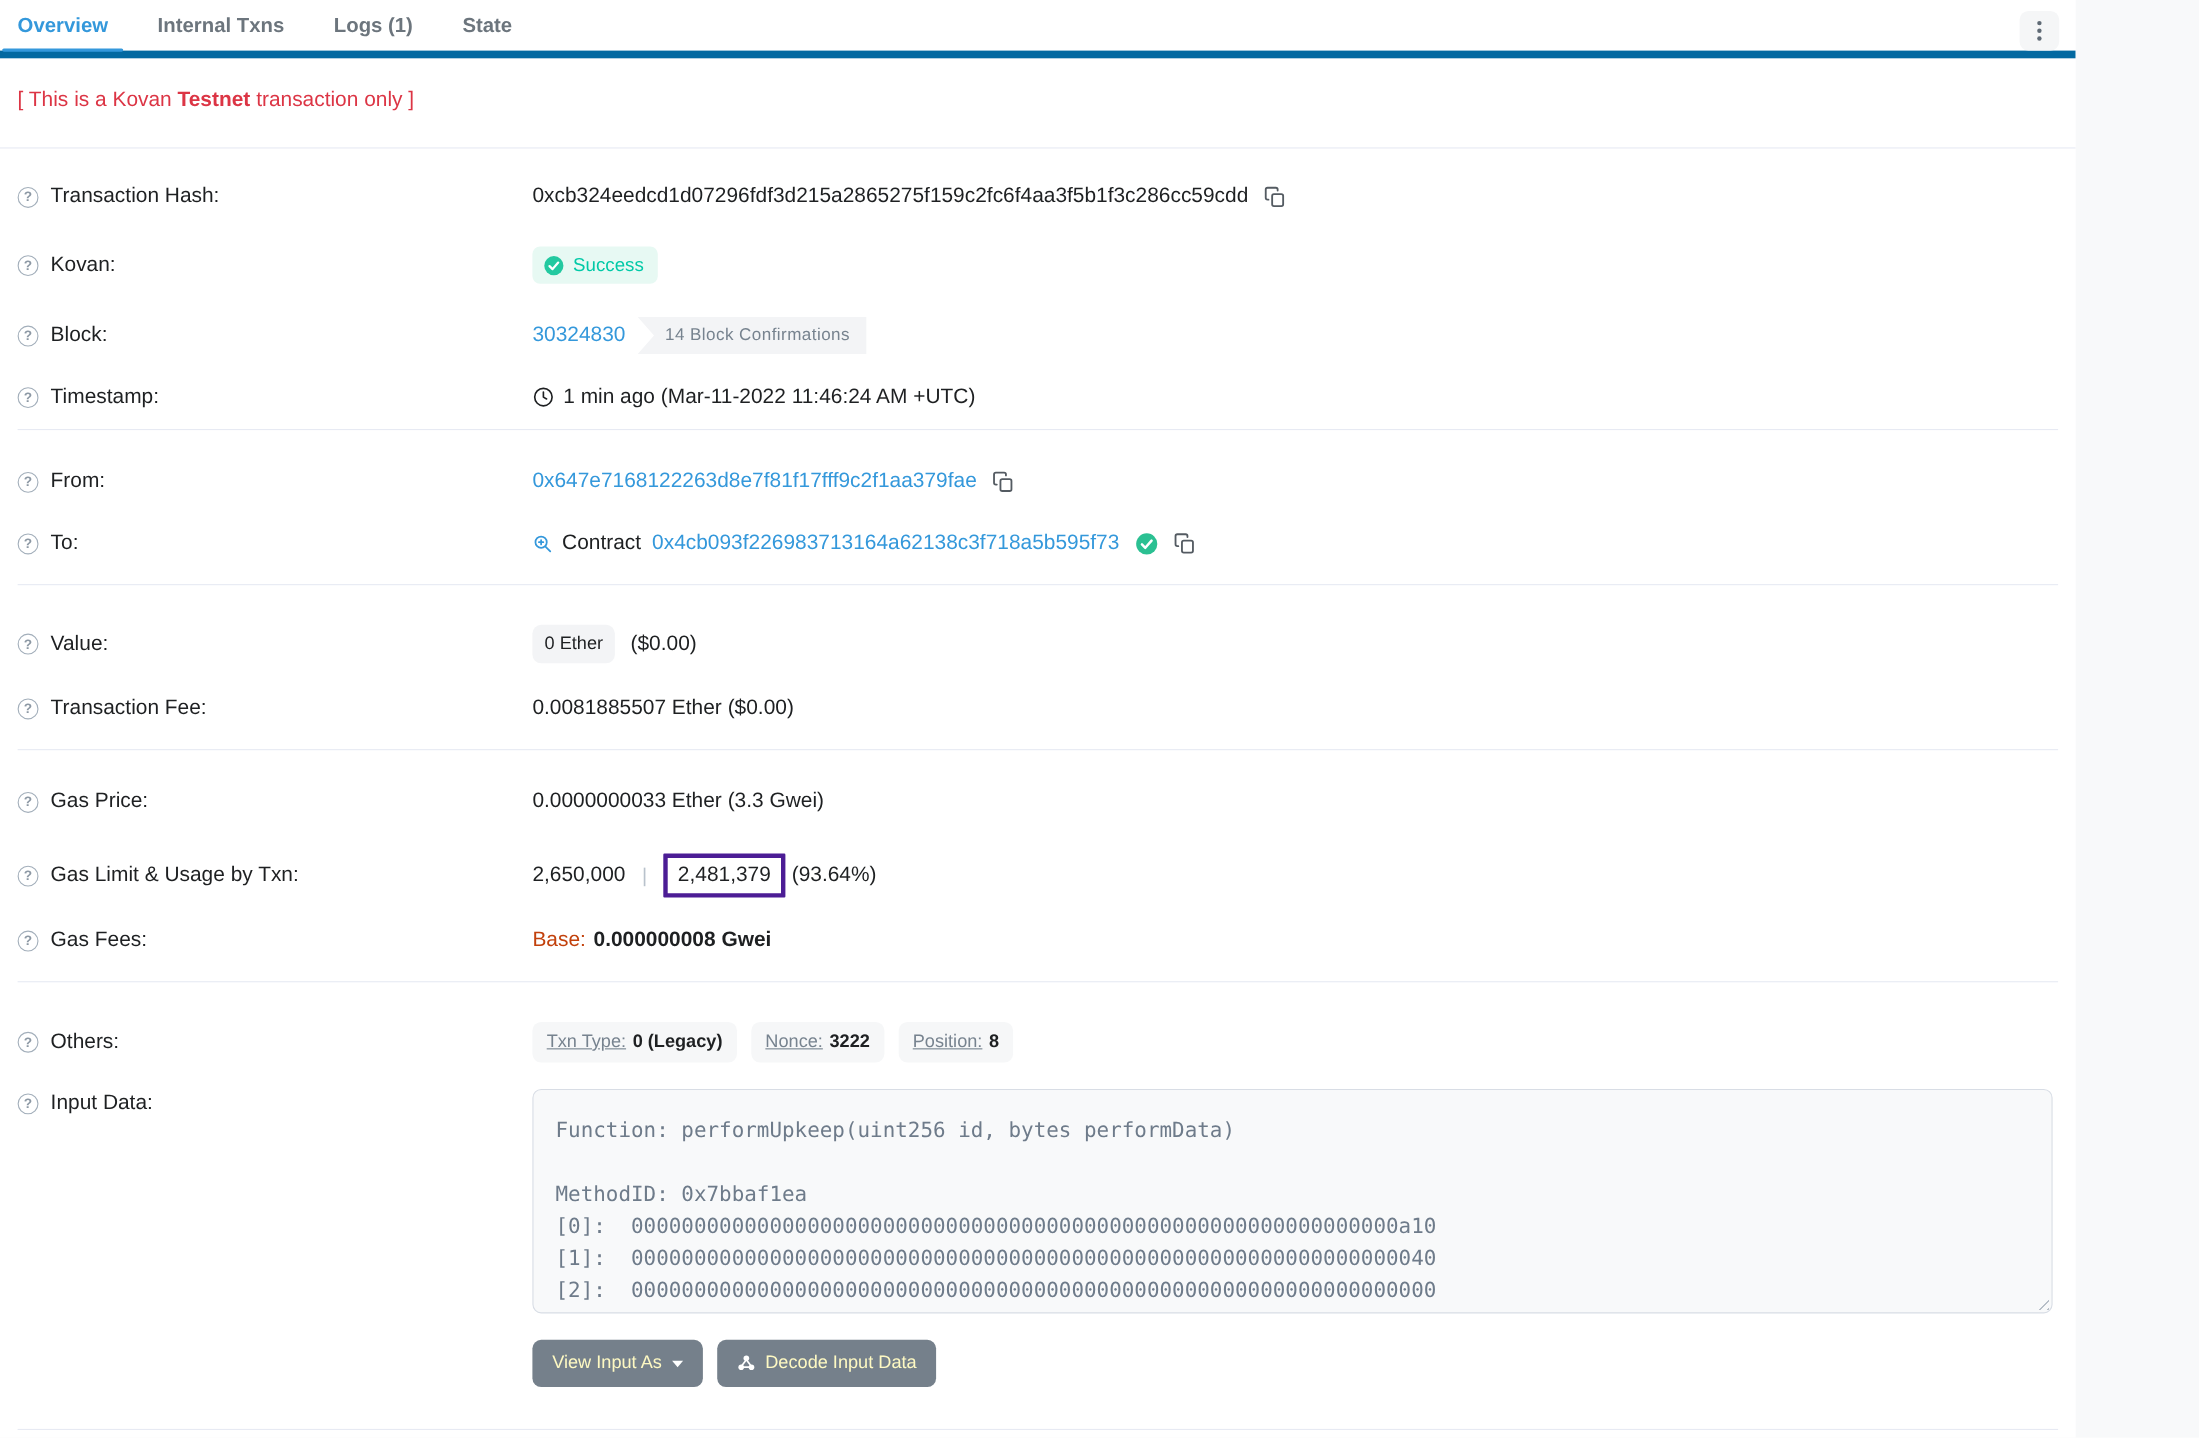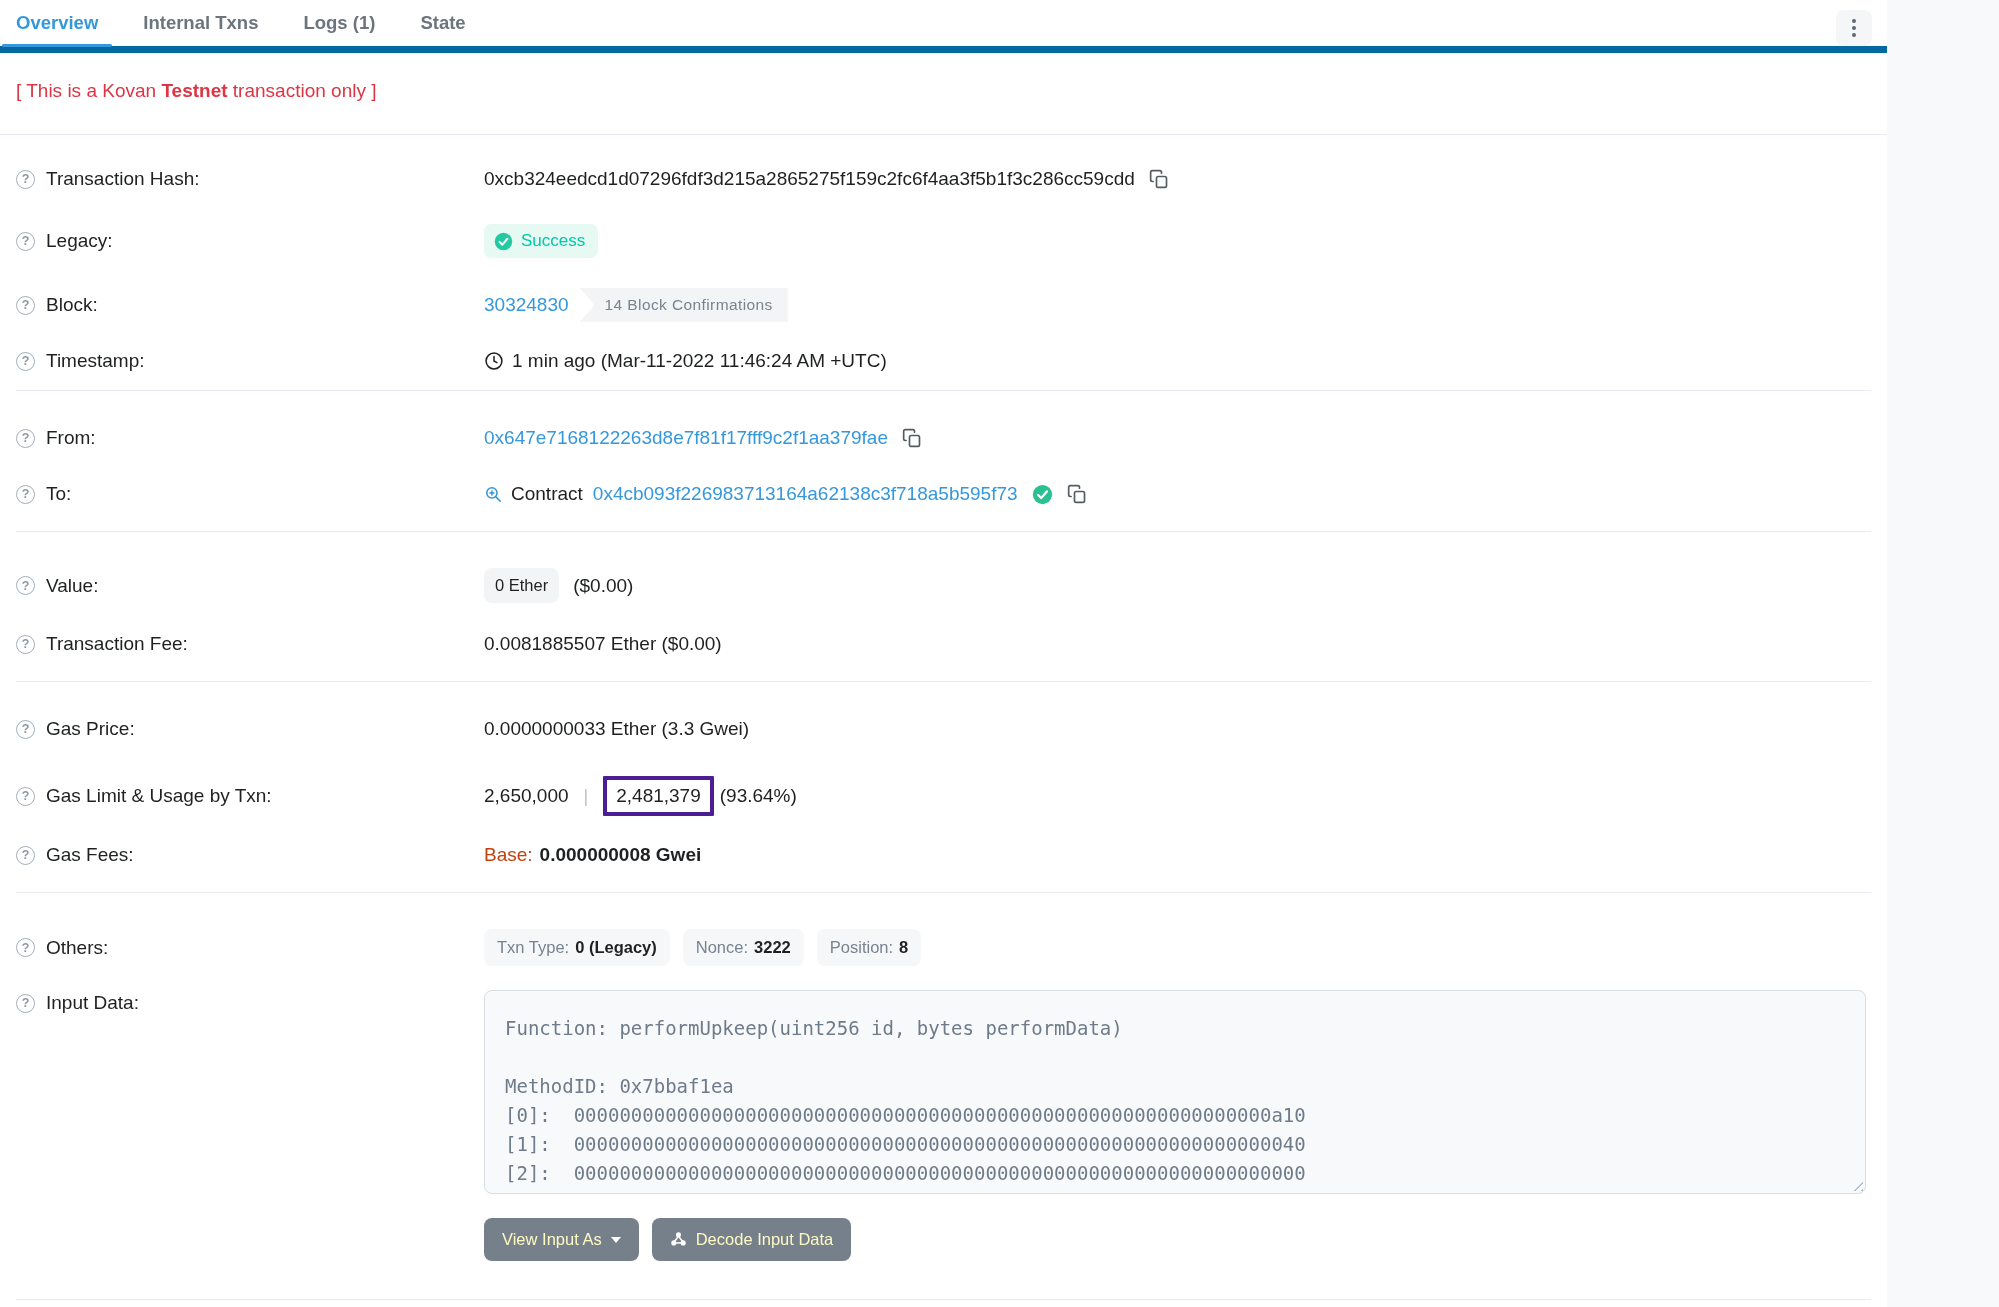--- a/index.html
+++ b/index.html
@@ -49,21 +49,21 @@
   .s5 .r-others { margin-bottom:24px; }
   .s5-pad { height:29px; }
 
   a.link { color:#3498db; text-decoration:none; cursor:pointer; }
 
   
   .badge-success { display:inline-flex; align-items:center; gap:8px; background:#e7f9f3; color:#00c9a7; font-size:17px; padding:7px 13px 7px 10px; border-radius:7px; }
   .badge-confirm { display:inline-flex; align-items:center; margin-left:11px; background:#f3f4f6; color:#77838f; font-size:15.5px; letter-spacing:.4px; padding:8px 15px 8px 25px; clip-path:polygon(0 0,100% 0,100% 100%,0 100%,15px 50%); }
   .badge-gray { display:inline-flex; align-items:center; background:#f3f4f6; border-radius:8px; padding:8px 11px; font-size:16.5px; color:#1e2022; }
   .pill { display:inline-flex; align-items:center; gap:6px; background:#f6f7f8; border-radius:8px; padding:9px 13px; font-size:16.5px; margin-right:13px; }
-  .pill .pill-name { color:#77838f; }
+  .pill .pill-name { color:#77838f;text-decoration:underline; }
   .pill .pill-val { color:#1e2022; font-weight:600; }
 
   .gap-l { margin-left:10px; }
   .gap-l14 { margin-left:14px; }
   .muted { color:#c2410c; }
   .semibold { font-weight:600; }
 
   .vsep { color:#b9c2cc; margin:0 15px; font-size:18px; }
   .red-box { display:inline-block; border:4px solid #4c1d95; padding:5px 9px; margin-right:6px; border-radius:1px; }
 
@@ -120,21 +120,21 @@
                 <rect x="9" y="9" width="12" height="13" rx="2"></rect>
                 <path d="M5 15H4a2 2 0 0 1-2-2V4a2 2 0 0 1 2-2h9a2 2 0 0 1 2 2v1"></path>
               </svg>
           </span>
         </div>
       </div>
 
       <div class="row r-status">
         <div class="row-label">
           <span class="qmark">?</span>
-          <span>Legacy:</span>
+          <span>Kovan:</span>
         </div>
         <div class="row-value">
           <span class="badge-success">
             <svg class="icon" width="19" height="19" viewBox="0 0 24 24">
                 <circle cx="12" cy="12" r="11" fill="#23c9a0"></circle>
                 <polyline points="7,12.5 10.5,16 17,8.5" fill="none" stroke="#fff" stroke-width="2.6" stroke-linecap="round" stroke-linejoin="round"></polyline>
               </svg>
             <span>Success</span>
           </span>
         </div>

